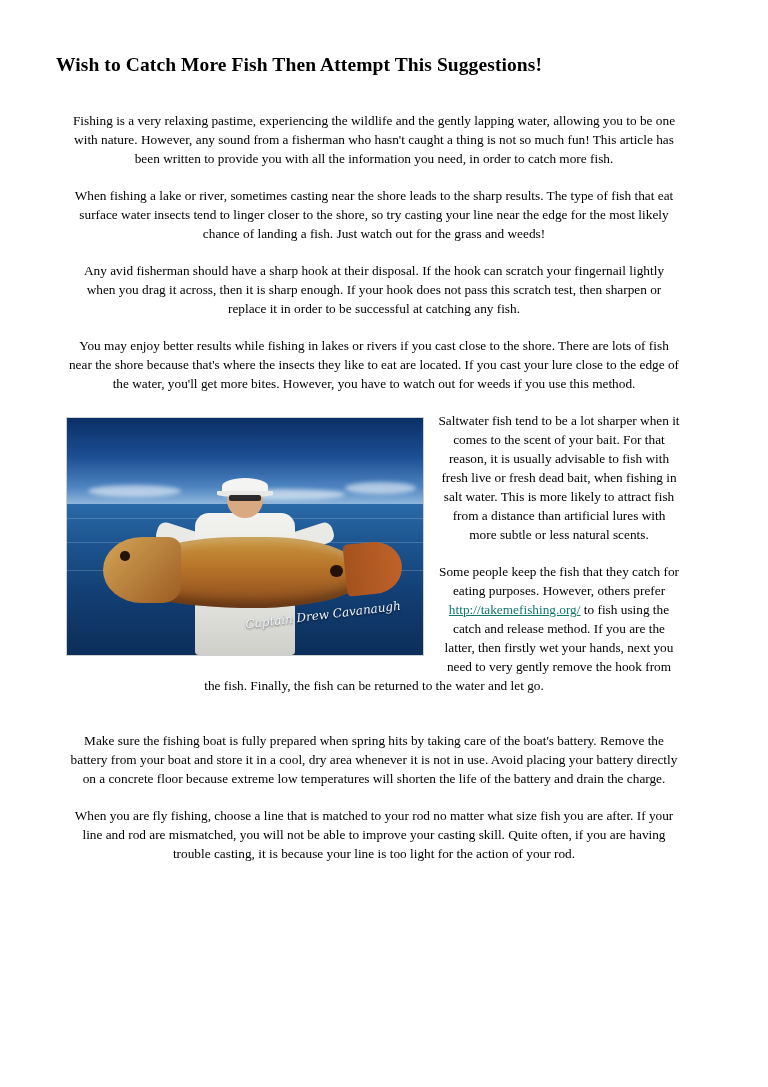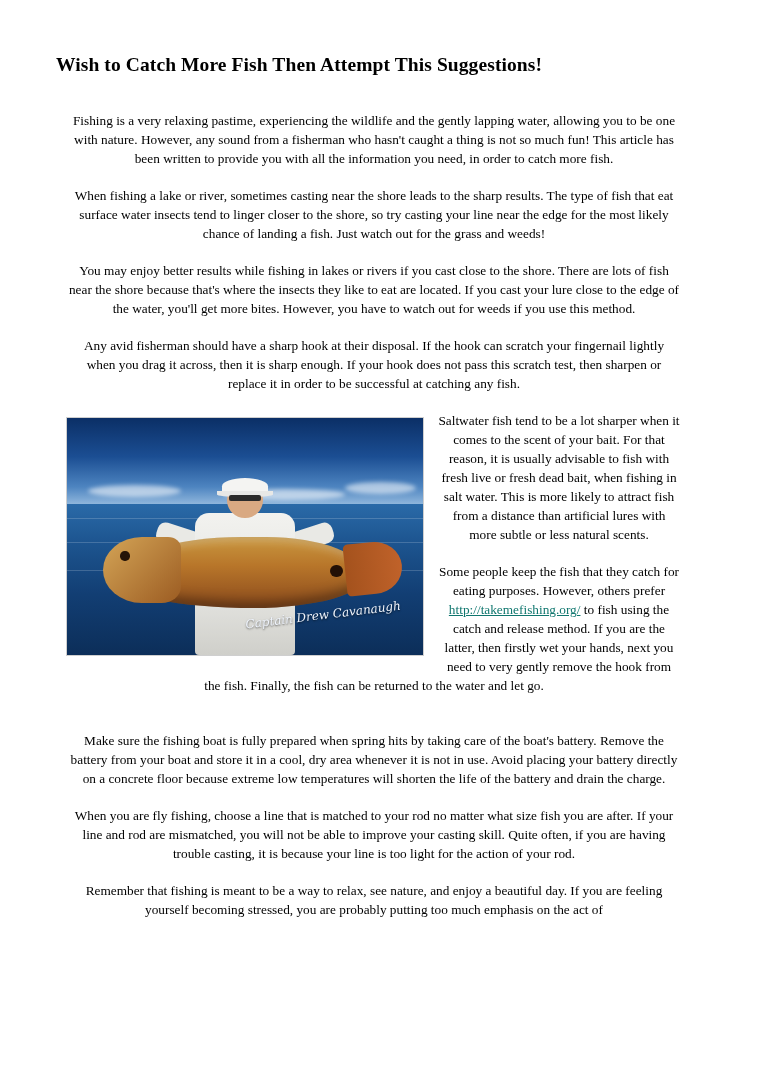--- a/index.html
+++ b/index.html
@@ -176,22 +176,22 @@
 </style>
 </head>
 <body>
 
 <div class="page">
 
   <h1 class="doc-title">Wish to Catch More Fish Then Attempt This Suggestions!</h1>
 
   <p class="para">Fishing is a very relaxing pastime, experiencing the wildlife and the gently lapping water, allowing you to be one with nature. However, any sound from a fisherman who hasn't caught a thing is not so much fun! This article has been written to provide you with all the information you need, in order to catch more fish.</p>
   <p class="para">When fishing a lake or river, sometimes casting near the shore leads to the sharp results. The type of fish that eat surface water insects tend to linger closer to the shore, so try casting your line near the edge for the most likely chance of landing a fish. Just watch out for the grass and weeds!</p>
+  <p class="para">Any avid fisherman should have a sharp hook at their disposal. If the hook can scratch your fingernail lightly when you drag it across, then it is sharp enough. If your hook does not pass this scratch test, then sharpen or replace it in order to be successful at catching any fish.</p>
   <p class="para">You may enjoy better results while fishing in lakes or rivers if you cast close to the shore. There are lots of fish near the shore because that's where the insects they like to eat are located. If you cast your lure close to the edge of the water, you'll get more bites. However, you have to watch out for weeds if you use this method.</p>
-  <p class="para">Any avid fisherman should have a sharp hook at their disposal. If the hook can scratch your fingernail lightly when you drag it across, then it is sharp enough. If your hook does not pass this scratch test, then sharpen or replace it in order to be successful at catching any fish.</p>
 
   <div class="figure-block clearfix">
 
     <div class="photo">
       <div class="ph-sky"></div>
       <div class="ph-cloud ph-c1"></div>
       <div class="ph-cloud ph-c2"></div>
       <div class="ph-cloud ph-c3"></div>
       <div class="ph-sea"></div>
       <div class="ph-wave" style="top:42%"></div>
@@ -213,15 +213,14 @@
     </div>
 
     <p class="para">Saltwater fish tend to be a lot sharper when it comes to the scent of your bait. For that reason, it is usually advisable to fish with fresh live or fresh dead bait, when fishing in salt water. This is more likely to attract fish from a distance than artificial lures with more subtle or less natural scents.</p>
 
     <p class="para"><span>Some people keep the fish that they catch for eating purposes. However, others prefer </span><a class="inline-link" href="#">http://takemefishing.org/</a><span> to fish using the catch and release method. If you are the latter, then firstly wet your hands, next you need to very gently remove the hook from the fish. Finally, the fish can be returned to the water and let go.</span></p>
 
   </div>
 
   <p class="para">Make sure the fishing boat is fully prepared when spring hits by taking care of the boat's battery. Remove the battery from your boat and store it in a cool, dry area whenever it is not in use. Avoid placing your battery directly on a concrete floor because extreme low temperatures will shorten the life of the battery and drain the charge.</p>
   <p class="para">When you are fly fishing, choose a line that is matched to your rod no matter what size fish you are after. If your line and rod are mismatched, you will not be able to improve your casting skill. Quite often, if you are having trouble casting, it is because your line is too light for the action of your rod.</p>
-  <p class="para">Remember that fishing is meant to be a way to relax, see nature, and enjoy a beautiful day. If you are feeling yourself becoming stressed, you are probably putting too much emphasis on the act of</p>
 
 </div>
 
 </body></html>

